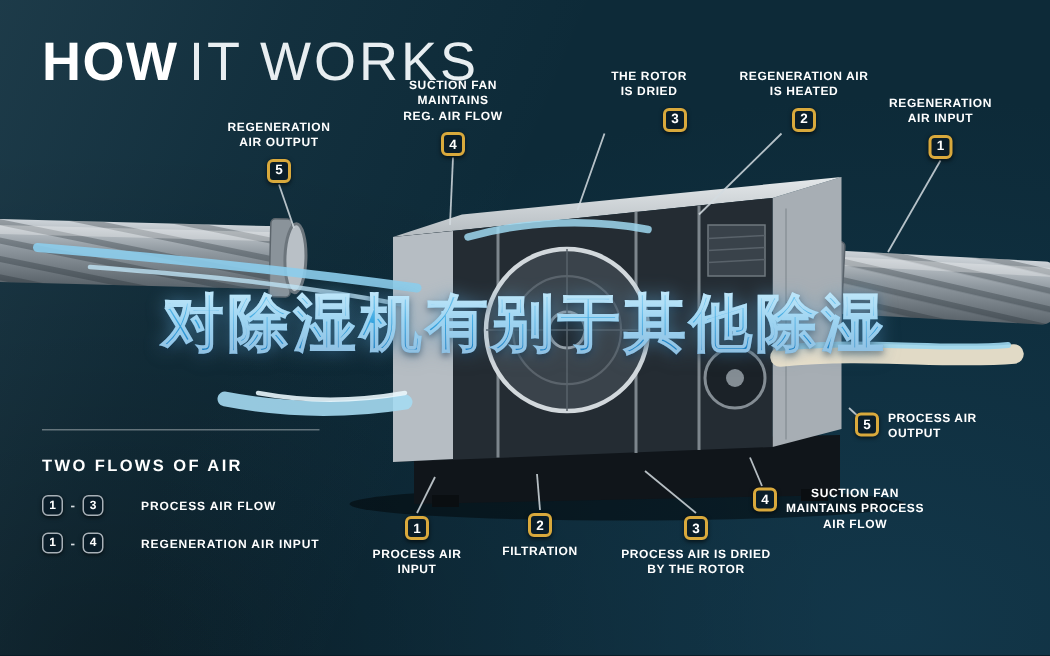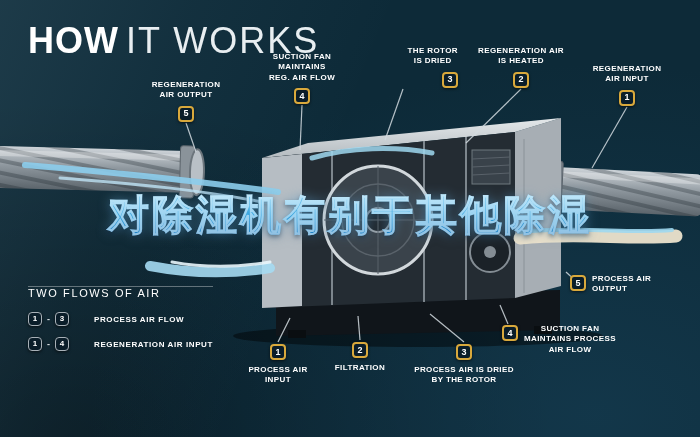--- a/index.html
+++ b/index.html
@@ -55,22 +55,22 @@
   }
   .callout.col { display:flex; flex-direction:column; align-items:center; width:110px; }
   .callout.col.top .badge { margin-top:5px; }
   .callout.col.bottom .badge { margin-bottom:5px; }
   .callout.row { display:flex; align-items:flex-start; }
   .callout.row .badge { margin-right:6px; margin-top:1px; }
   .callout.row .label.left { text-align:left; }
 
   .legend { position:absolute; left:28px; top:286px; z-index:5; color:#fff; }
   .legend .heading {
-    font-size:11px; font-weight:400; letter-spacing:1.6px; margin-bottom:13px;
-    padding-top:0; border-top:1px solid rgba(255,255,255,0.35);
+    font-size:11px; font-weight:700; letter-spacing:1.6px; margin-bottom:13px;
+    padding-top:18px; border-top:1px solid rgba(255,255,255,0.35);
   }
   .legend .row { display:flex; align-items:center; gap:5px; margin-bottom:11px; }
   .legend .badge { width:14px; height:14px; font-size:8px; border-width:1.5px; border-color:#a8b1b8; }
   .legend .dash { font-size:9px; font-weight:700; color:#d7dee2; }
   .legend .lbl { margin-left:20px; font-size:8px; font-weight:700; letter-spacing:0.6px; }
 </style>
 </head>
 <body>
 
 <div id="stage">
@@ -173,21 +173,21 @@
     <div class="label">SUCTION FAN
 MAINTAINS
 REG. AIR FLOW</div>
     <div class="badge">4</div>
   </div>
   <div class="callout col top" style="left:348px;top:46px;align-items:flex-end;">
     <div class="label">THE ROTOR
 IS DRIED</div>
     <div class="badge">3</div>
   </div>
-  <div class="callout col top" style="left:466px;top:46px;">
+  <div class="callout col top" style="left:481px;top:46px;">
     <div class="label">REGENERATION AIR
 IS HEATED</div>
     <div class="badge">2</div>
   </div>
   <div class="callout col top" style="left:572px;top:64px;">
     <div class="label">REGENERATION
 AIR INPUT</div>
     <div class="badge">1</div>
   </div>
 

